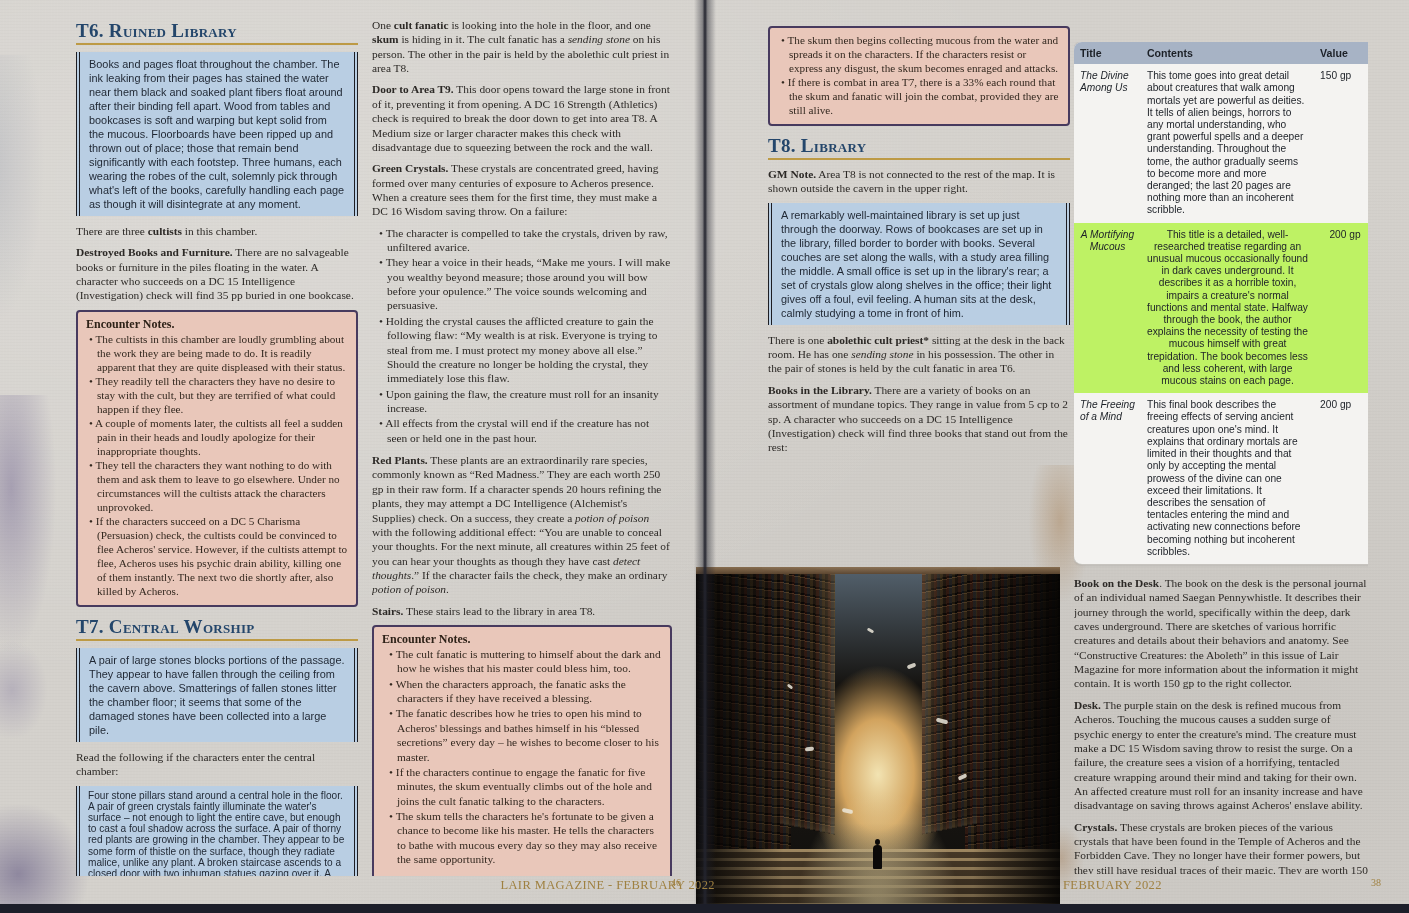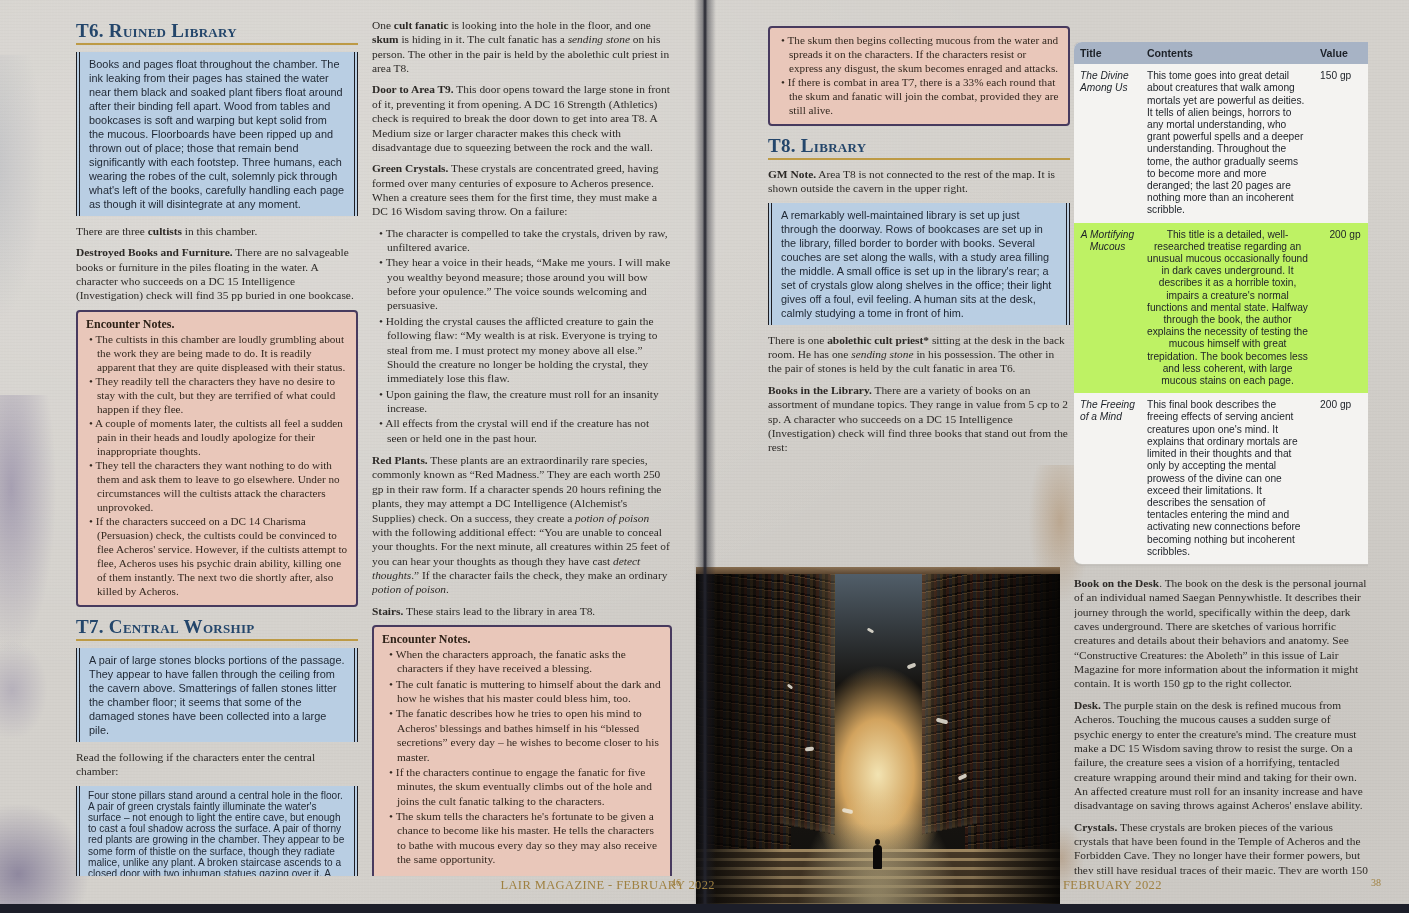--- a/index.html
+++ b/index.html
@@ -125,21 +125,21 @@
       <div class="readaloud">Books and pages float throughout the chamber. The ink leaking from their pages has stained the water near them black and soaked plant fibers float around after their binding fell apart. Wood from tables and bookcases is soft and warping but kept solid from the mucous. Floorboards have been ripped up and thrown out of place; those that remain bend significantly with each footstep. Three humans, each wearing the robes of the cult, solemnly pick through what's left of the books, carefully handling each page as though it will disintegrate at any moment.</div>
       <p class="body"><span>There are three </span><span style="font-weight: bold;">cultists</span><span> in this chamber.</span></p>
       <p class="body"><span style="font-weight: bold;">Destroyed Books and Furniture.</span><span> There are no salvageable books or furniture in the piles floating in the water. A character who succeeds on a DC 15 Intelligence (Investigation) check will find 35 pp buried in one bookcase.</span></p>
       <div class="encounter">
         <div class="enc-title">Encounter Notes.</div>
         <ul class="blist">
             <li>The cultists in this chamber are loudly grumbling about the work they are being made to do. It is readily apparent that they are quite displeased with their status.</li>
             <li>They readily tell the characters they have no desire to stay with the cult, but they are terrified of what could happen if they flee.</li>
             <li>A couple of moments later, the cultists all feel a sudden pain in their heads and loudly apologize for their inappropriate thoughts.</li>
             <li>They tell the characters they want nothing to do with them and ask them to leave to go elsewhere. Under no circumstances will the cultists attack the characters unprovoked.</li>
-            <li>If the characters succeed on a DC 14 Charisma (Persuasion) check, the cultists could be convinced to flee Acheros' service. However, if the cultists attempt to flee, Acheros uses his psychic drain ability, killing one of them instantly. The next two die shortly after, also killed by Acheros.</li>
+            <li>If the characters succeed on a DC 5 Charisma (Persuasion) check, the cultists could be convinced to flee Acheros' service. However, if the cultists attempt to flee, Acheros uses his psychic drain ability, killing one of them instantly. The next two die shortly after, also killed by Acheros.</li>
           </ul>
       </div>
       <h2 class="heading">T7. Central Worship</h2>
       <div class="readaloud">A pair of large stones blocks portions of the passage. They appear to have fallen through the ceiling from the cavern above. Smatterings of fallen stones litter the chamber floor; it seems that some of the damaged stones have been collected into a large pile.</div>
       <p class="body">Read the following if the characters enter the central chamber:</p>
       <div class="readaloud compact">Four stone pillars stand around a central hole in the floor. A pair of green crystals faintly illuminate the water's surface – not enough to light the entire cave, but enough to cast a foul shadow across the surface. A pair of thorny red plants are growing in the chamber. They appear to be some form of thistle on the surface, though they radiate malice, unlike any plant. A broken staircase ascends to a closed door with two inhuman statues gazing over it. A drow wearing flowing robes stands over the hole, peering down into the abyss.</div>
     </div>
 
     <div class="col col2">
       <p class="body"><span>One </span><span style="font-weight: bold;">cult fanatic</span><span> is looking into the hole in the floor, and one </span><span style="font-weight: bold;">skum</span><span> is hiding in it. The cult fanatic has a </span><span style="font-style: italic;">sending stone</span><span> on his person. The other in the pair is held by the abolethic cult priest in area T8.</span></p>
@@ -150,22 +150,22 @@
           <li>They hear a voice in their heads, “Make me yours. I will make you wealthy beyond measure; those around you will bow before your opulence.” The voice sounds welcoming and persuasive.</li>
           <li>Holding the crystal causes the afflicted creature to gain the following flaw: “My wealth is at risk. Everyone is trying to steal from me. I must protect my money above all else.” Should the creature no longer be holding the crystal, they immediately lose this flaw.</li>
           <li>Upon gaining the flaw, the creature must roll for an insanity increase.</li>
           <li>All effects from the crystal will end if the creature has not seen or held one in the past hour.</li>
         </ul>
       <p class="body"><span style="font-weight: bold;">Red Plants.</span><span> These plants are an extraordinarily rare species, commonly known as “Red Madness.” They are each worth 250 gp in their raw form. If a character spends 20 hours refining the plants, they may attempt a DC Intelligence (Alchemist's Supplies) check. On a success, they create a </span><span style="font-style: italic;">potion of poison</span><span> with the following additional effect: “You are unable to conceal your thoughts. For the next minute, all creatures within 25 feet of you can hear your thoughts as though they have cast </span><span style="font-style: italic;">detect thoughts</span><span>.” If the character fails the check, they make an ordinary </span><span style="font-style: italic;">potion of poison</span><span>.</span></p>
       <p class="body"><span style="font-weight: bold;">Stairs.</span><span> These stairs lead to the library in area T8.</span></p>
       <div class="encounter">
         <div class="enc-title">Encounter Notes.</div>
         <ul class="blist">
+            <li>The cult fanatic is muttering to himself about the dark and how he wishes that his master could bless him, too.</li>
             <li>When the characters approach, the fanatic asks the characters if they have received a blessing.</li>
-            <li>The cult fanatic is muttering to himself about the dark and how he wishes that his master could bless him, too.</li>
             <li>The fanatic describes how he tries to open his mind to Acheros' blessings and bathes himself in his “blessed secretions” every day – he wishes to become closer to his master.</li>
             <li>If the characters continue to engage the fanatic for five minutes, the skum eventually climbs out of the hole and joins the cult fanatic talking to the characters.</li>
             <li>The skum tells the characters he's fortunate to be given a chance to become like his master. He tells the characters to bathe with mucous every day so they may also receive the same opportunity.</li>
           </ul>
       </div>
     </div>
 
     <div class="footer-mag">LAIR MAGAZINE - FEBRUARY 2022</div>
     <div class="pagenum">46</div>
   </div>

